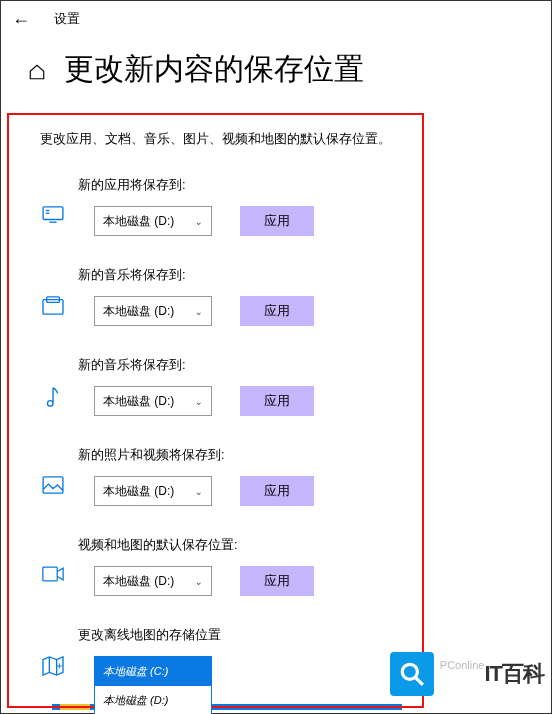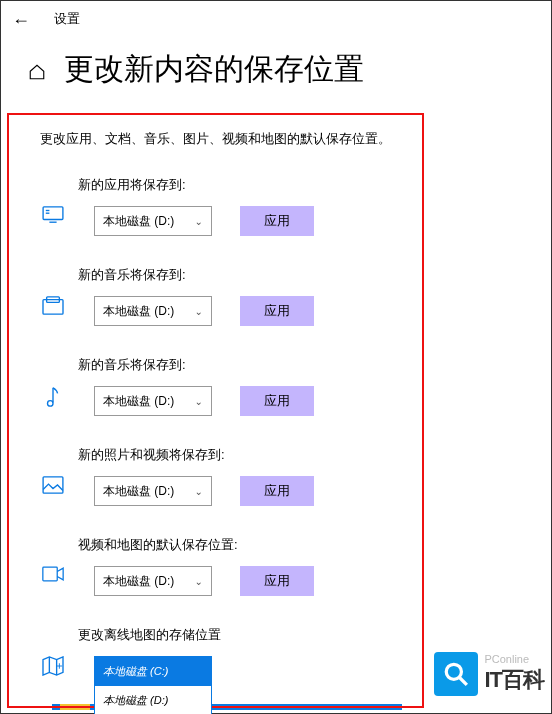--- a/index.html
+++ b/index.html
@@ -20,21 +20,21 @@
 .setting-icon { width: 26px; display: flex; justify-content: center; color: #0a7ae2; }
 .select-box { width: 118px; height: 30px; border: 1px solid #999; display: flex; align-items: center; justify-content: space-between; padding: 0 8px; font-size: 12px; cursor: pointer; background: #fff; }
 .chevron { font-size: 10px; color: #555; }
 .apply-btn { width: 74px; height: 30px; background: #c4b5fd; border: none; font-size: 13px; cursor: pointer; color: #000; }
 .dropdown-open { position: relative; }
 .dropdown-menu { position: absolute; top: 0; left: 0; width: 118px; border: 1px solid #0a7ae2; background: #fff; z-index: 10; }
 .dropdown-item { padding: 7px 8px; font-size: 11px; cursor: pointer; font-style: italic; }
 .dropdown-item.selected { background: #0a7ae2; color: #fff; }
 .watermark { position: absolute; right: 8px; bottom: 18px; display: flex; align-items: center; gap: 6px; z-index: 20; }
 .wm-icon { width: 44px; height: 44px; background: #0a9ae8; border-radius: 4px; display: flex; align-items: center; justify-content: center; }
-.wm-text { display: flex; flex-direction: column; }
+.wm-text { display: flex; flex-direction: row; }
 .wm-brand { font-size: 11px; color: #bbb; }
 .wm-title { font-size: 22px; font-weight: bold; color: #333; letter-spacing: -1px; }
 .taskbar { position: absolute; bottom: 4px; left: 52px; width: 350px; height: 6px; background: linear-gradient(#0a7ae2, #0a7ae2); z-index: 2; }
 .taskbar-yellow { position: absolute; bottom: 4px; left: 60px; width: 30px; height: 6px; background: #f4c430; z-index: 3; }
 svg { display: block; }
 </style>
 </head>
 <body>
 
 <div class="topbar">

